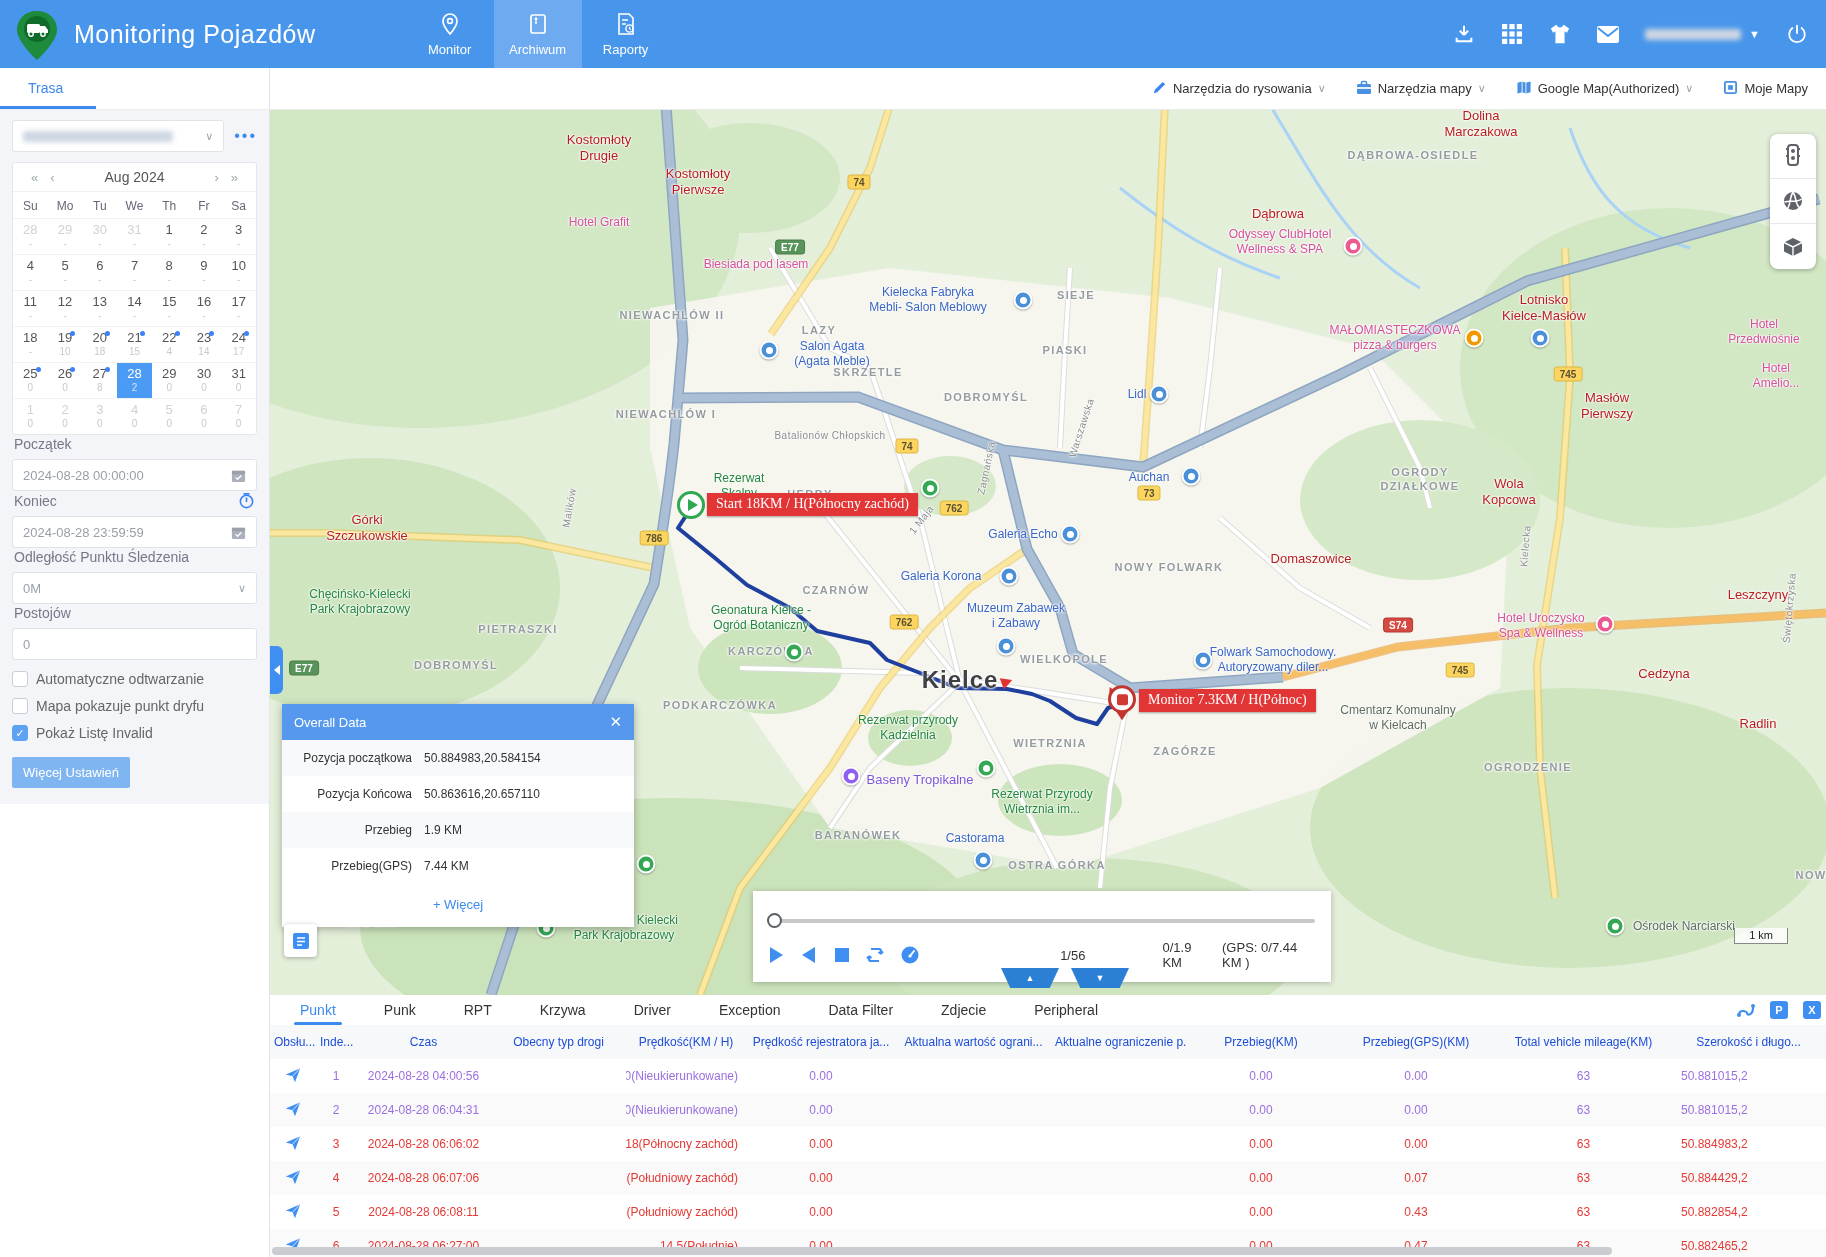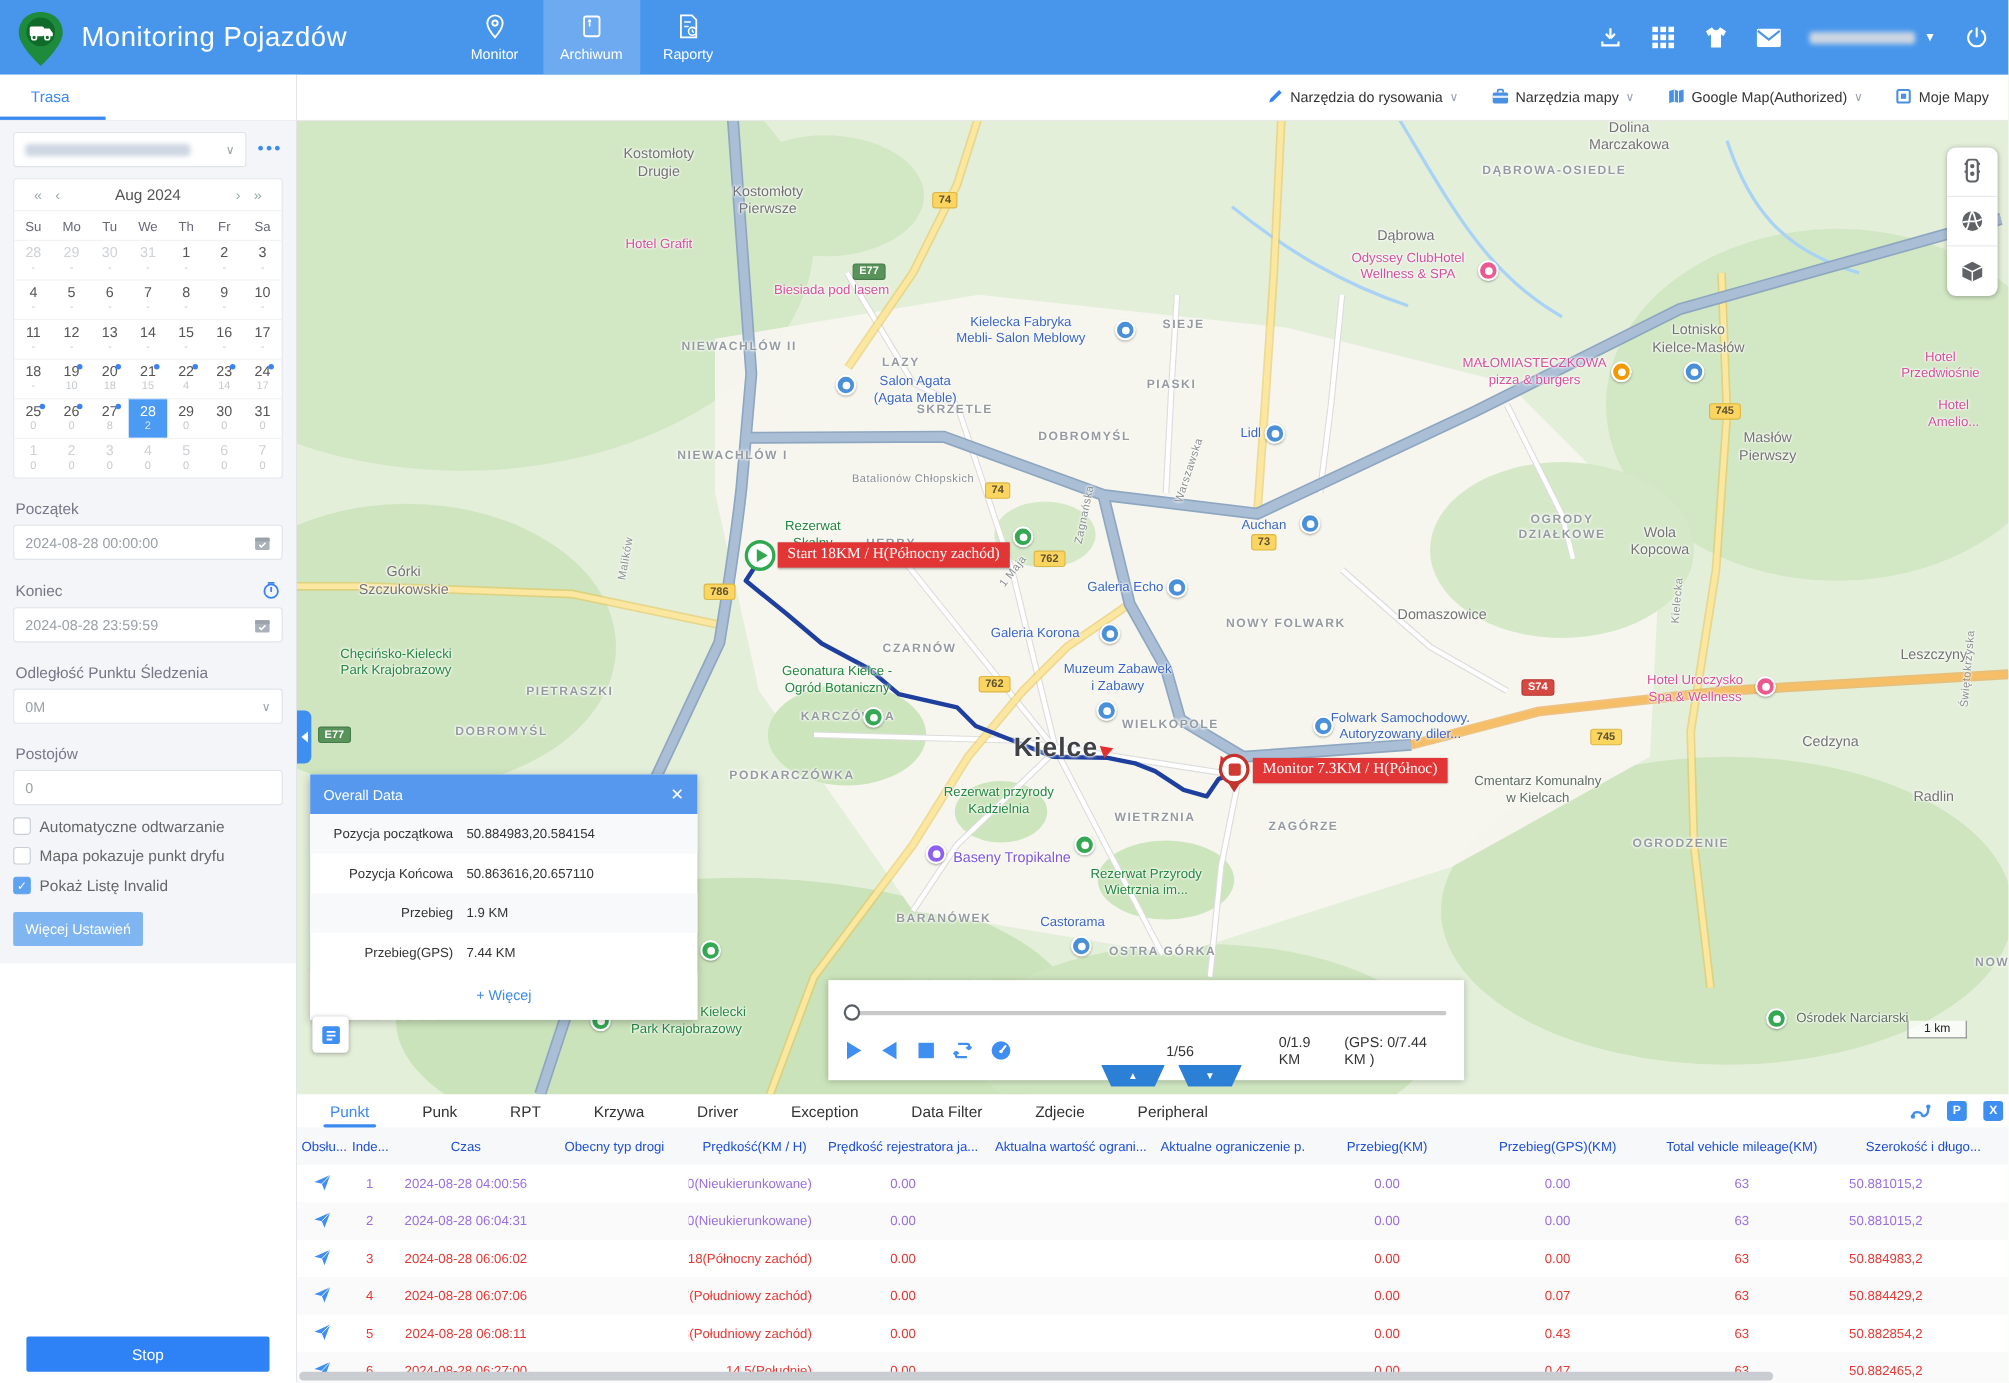--- a/index.html
+++ b/index.html
@@ -39,37 +39,37 @@
   .cal-grid { display:grid; grid-template-columns:repeat(7,1fr); border-top:1px solid #f0f0f0; }
   .cal-wd { text-align:center; font-size:12px; color:#667; padding:7px 0 5px; }
   .cal-cell { border-top:1px solid #f2f2f2; text-align:center; height:36px; padding-top:3px; position:relative; cursor:pointer; }
   .cal-cell .cd { font-size:13px; color:#555; line-height:15px; }
   .cal-cell .cs { font-size:10px; color:#c6c9ce; line-height:13px; }
   .cal-cell.m .cd { color:#cfd2d6; }
   .cal-cell.dot::after { content:""; position:absolute; top:4px; right:7px; width:5px; height:5px; border-radius:50%; background:#3b82f6; }
   .cal-cell.sel { background:#4b9bf5; }
   .cal-cell.sel .cd { color:#fff; }
   .cal-cell.sel .cs { color:#cfe4fb; }
-  .f-label { color:#778; font-size:14px; margin:19px 2px 7px; display:flex; align-items:center; justify-content:space-between;text-align:center; }
+  .f-label { color:#778; font-size:14px; margin:1px 2px 7px; display:flex; align-items:center; justify-content:space-between;text-align:center; }
   .f-input { height:32px; background:#fff; border:1px solid #e0e3e8; border-radius:3px; display:flex; align-items:center; justify-content:space-between; padding:0 10px; color:#9aa0a8; font-size:13px; }
   .cb-row { display:flex; align-items:center; gap:8px; margin-top:11px; color:#666; font-size:14px; }
   .cb { width:16px; height:16px; border:1px solid #c9ced6; border-radius:3px; background:#fff; display:flex; align-items:center; justify-content:center; font-size:11px; color:#fff; }
   .cb.on { background:#5ea3f2; border-color:#5ea3f2; }
   .more-btn { display:inline-block; background:#7fb5f0; color:#fff; font-size:13px; padding:8px 11px; border-radius:2px; margin-top:16px; cursor:pointer; }
   .side-bottom { flex:1; background:#fff; display:flex; align-items:flex-end; padding:0 24px 10px; }
   .stop-btn { width:100%; height:32px; background:#2f82f5; color:#fff; border:none; border-radius:2px; font-size:14px; cursor:pointer; }
 
   
   .map-wrap { position:relative; height:927px; overflow:hidden; background:#e3efd8; }
   .map-toolbar { position:absolute; top:0; left:0; right:0; height:42px; background:#fff; border-bottom:1px solid #e8e8e8; display:flex; align-items:center; justify-content:flex-end; gap:30px; padding-right:18px; z-index:40; font-size:13px; color:#333; }
   .mt-item { display:flex; align-items:center; gap:6px; cursor:pointer; }
   .map-base { position:absolute; left:0; top:0; }
   .map-label { position:absolute; transform:translate(-50%,-50%); white-space:pre-line; text-align:center; pointer-events:none; z-index:5; text-shadow:0 0 3px #fff,0 0 3px #fff,0 0 2px #fff; line-height:1.25; }
   .ml-d { color:#969ba0; font-size:11px; letter-spacing:1.4px; font-weight:bold; }
-  .ml-t { color:#737373; font-size:13px; }
+  .ml-t { color:#b91c1c; font-size:13px; }
   .ml-t2 { color:#5f6d62; font-size:12px; }
   .ml-city { color:#3f4145; font-size:24px; font-weight:bold; letter-spacing:1px; }
   .ml-b { color:#3a66c5; font-size:12px; }
   .ml-p { color:#d6509c; font-size:12px; }
   .ml-g { color:#23873f; font-size:12px; }
   .ml-v { color:#7f56d9; font-size:13px; }
   .ml-s { color:#8a8d90; font-size:10px; letter-spacing:.5px; }
   .shield { position:absolute; transform:translate(-50%,-50%); font-size:10px; font-weight:bold; padding:1px 5px; border-radius:3px; z-index:6; }
   .sh-y { background:#fbd560; color:#5d5130; border:1px solid #dcb743; }
   .sh-e { background:#58935a; color:#fff; border:1px solid #487b4a; }
@@ -469,23 +469,20 @@
             <span class="cb"></span>
             <span>Mapa pokazuje punkt dryfu</span>
           </div>
           <div class="cb-row">
             <span class="cb on">✓</span>
             <span>Pokaż Listę Invalid</span>
           </div>
         </div>
 
       <span class="more-btn">Więcej Ustawień</span>
-    </div>
-    <div class="side-bottom">
-      <button class="stop-btn">Stop</button>
     </div>
   </div>
 
   <div class="main">
     <div class="map-wrap">
 
       <svg class="map-base" width="1556" height="927" viewBox="0 0 1556 927">
         <rect width="1556" height="927" fill="#e4efda"></rect>
         <ellipse cx="150" cy="150" rx="320" ry="210" fill="#d2e7c4"></ellipse>
         <ellipse cx="480" cy="110" rx="90" ry="55" fill="#d2e7c4"></ellipse>

